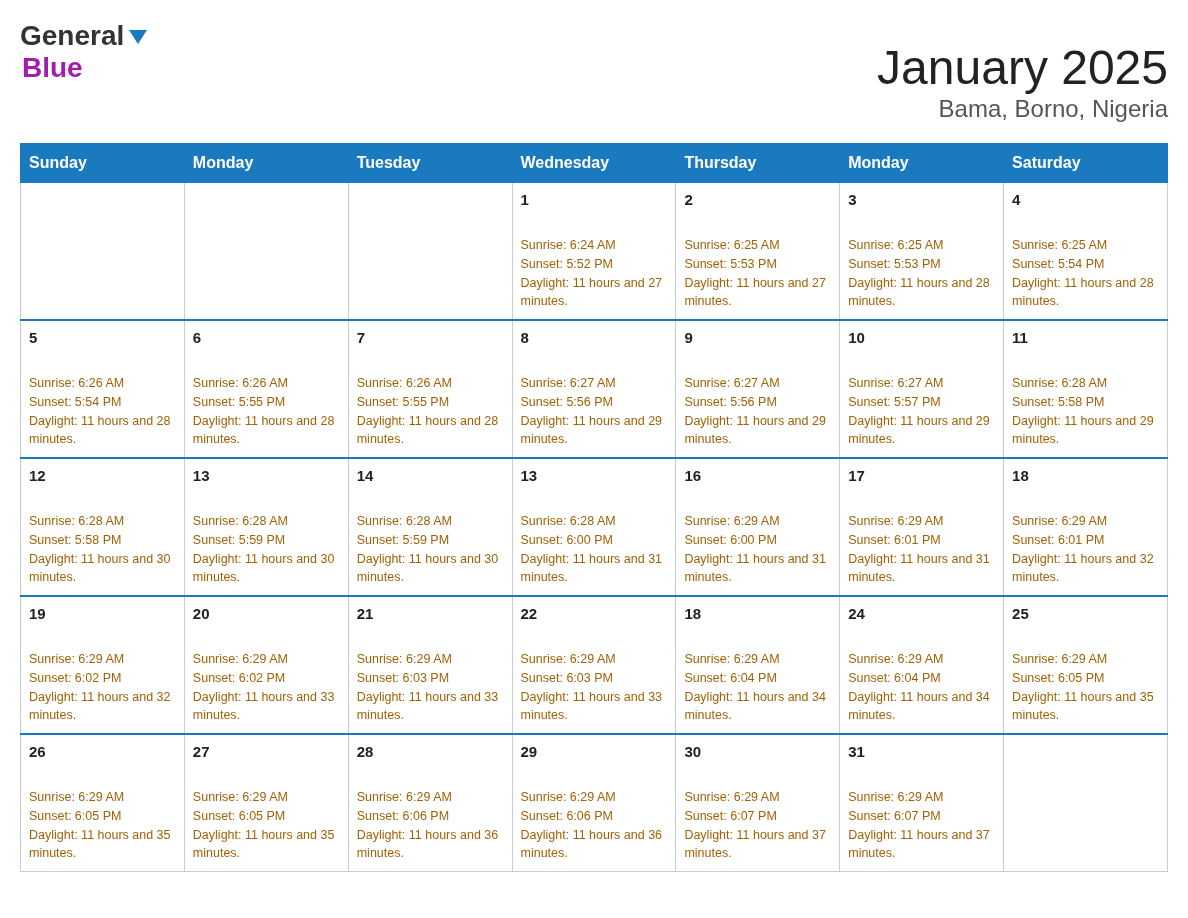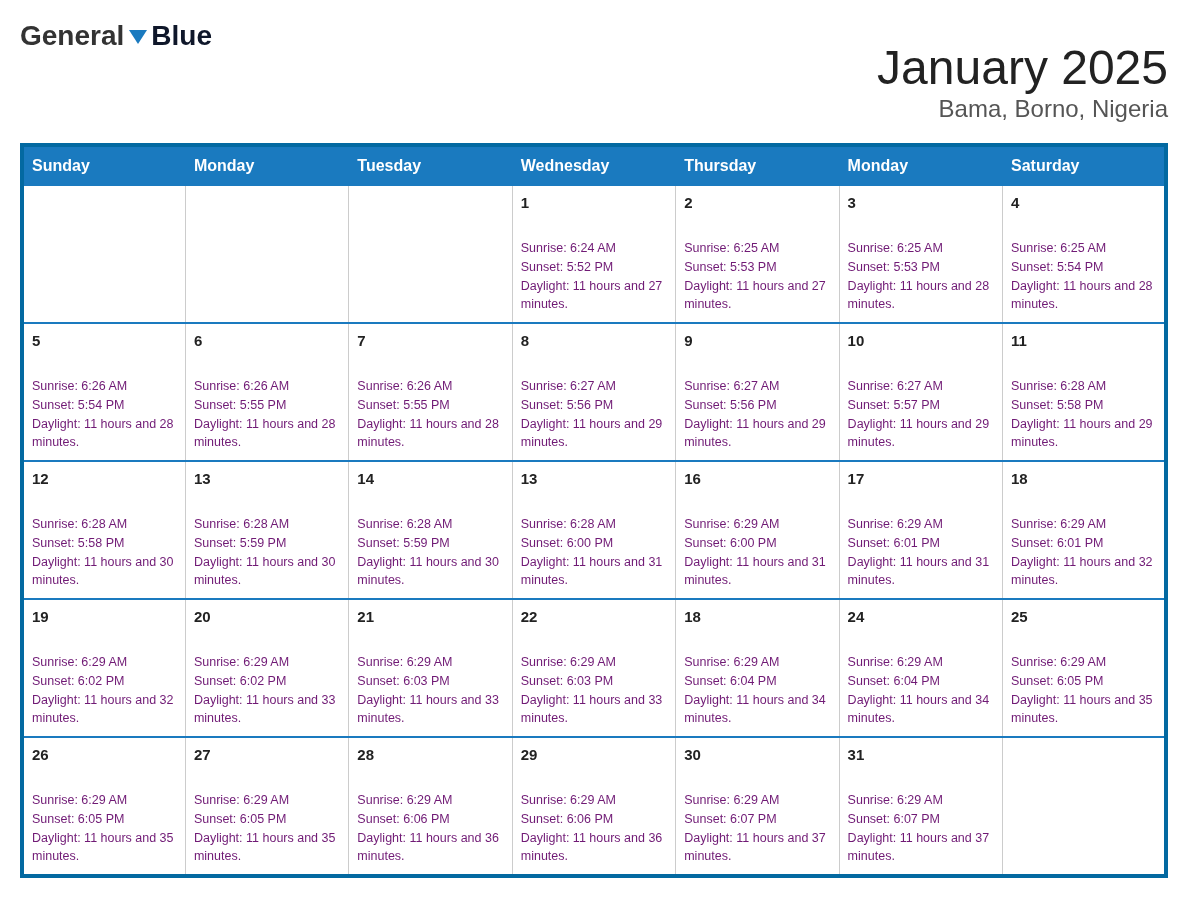--- a/index.html
+++ b/index.html
@@ -25,21 +25,21 @@
       color: #222;
       margin-top: 20px;
     }
     .calendar-subtitle {
       font-size: 24px;
       color: #555;
     }
     .calendar {
       width: 100%;
       border-collapse: collapse;
-      border: 4px solid #0369a1;
+      border: 1px solid #0369a1;
     }
     .calendar th {
       background-color: #1a7abf;
       color: #fff;
       padding: 10px 8px;
       font-size: 16px;
       font-weight: bold;
       text-align: left;
       border: 1px solid #1a7abf;
     }
@@ -54,52 +54,52 @@
     }
     .day-number {
       font-size: 15px;
       font-weight: bold;
       color: #222;
       display: block;
       margin-bottom: 4px;
     }
     .day-info {
       font-size: 12.5px;
-      color: #701a75;
+      color: #a16207;
       line-height: 1.5;
       margin-top: 28px;
     }
     .empty-cell {
       background: #fff;
     }
     .row-divider td {
       border-top: 2px solid #1a7abf;
     }
     .logo-wrapper {
       display: flex;
-      flex-direction: row;
+      flex-direction: column;
     }
     .logo-line1 {
       display: flex;
       align-items: center;
     }
   </style>
 </head>
 <body>
 
 <div class="header">
   <div class="logo-wrapper">
     <div class="logo-line1">
       <span style="font-size:28px;font-weight:bold;color:#333;">General</span>
       <svg width="22" height="22" viewBox="0 0 22 22" style="margin-left:3px;margin-top:2px;">
         <polygon points="2,4 20,4 11,18" fill="#1a7abf"></polygon>
       </svg>
     </div>
     <div>
-      <span style="font-size:28px;font-weight:bold;color:#0f172a;margin-left:2px;">Blue</span>
+      <span style="font-size:28px;font-weight:bold;color:#a21caf;margin-left:2px;">Blue</span>
     </div>
   </div>
   <div class="title-area">
     <div class="calendar-title">January 2025</div>
     <div class="calendar-subtitle">Bama, Borno, Nigeria</div>
   </div>
 </div>
 
 <table class="calendar">
   <thead>

